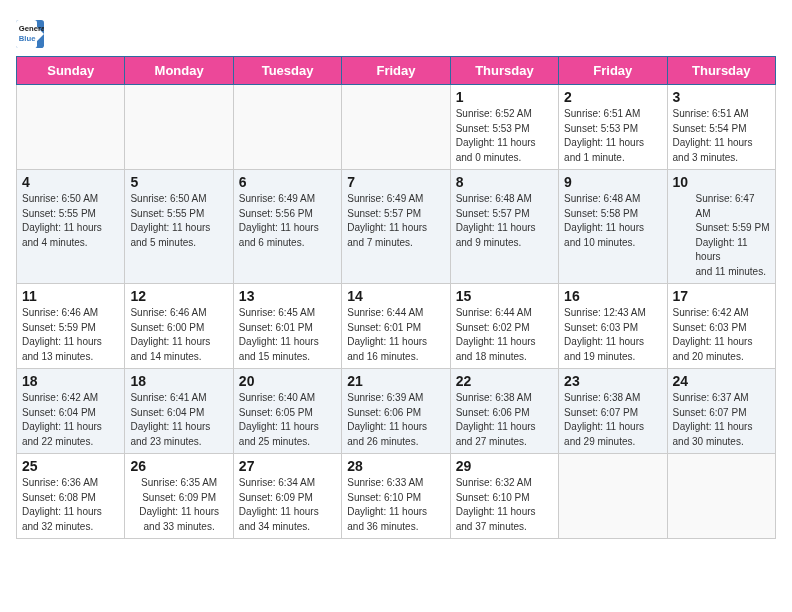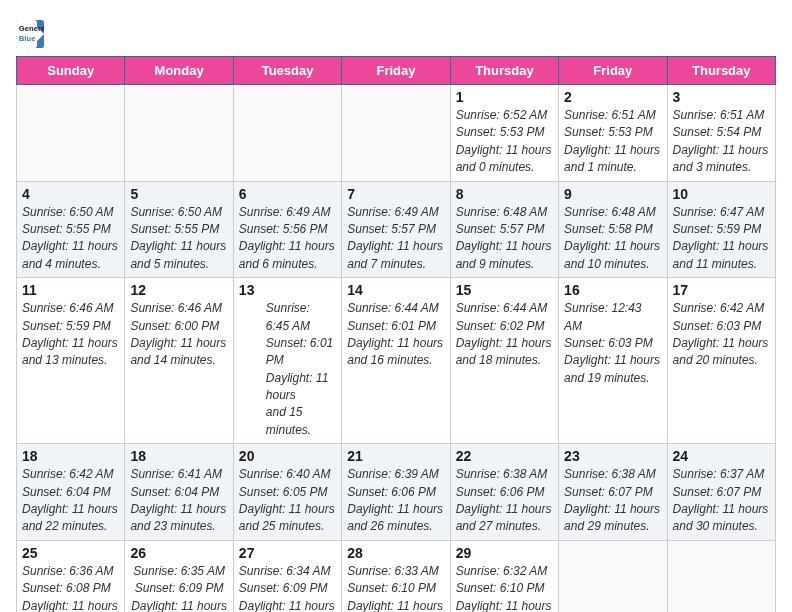--- a/index.html
+++ b/index.html
@@ -67,22 +67,21 @@
     }
     .day-num {
       font-size: 14px;
       font-weight: bold;
       color: #1a1a1a;
       display: block;
       margin-bottom: 2px;
     }
     .day-info {
       line-height: 1.45;
-      font-size: 12px;
-      font-style: italic;
+      font-size: 10px;
     }
     tr:nth-child(even) td {
       background-color: #f0f4f8;
     }
     tr:nth-child(even) td.empty {
       background-color: #eef2f6;
     }
   </style>
 </head>
 <body>
@@ -177,21 +176,21 @@
         </td>
         <td>
           <span class="day-num">9</span>
           <div class="day-info" style="white-space: pre-line;">Sunrise: 6:48 AM
 Sunset: 5:58 PM
 Daylight: 11 hours
 and 10 minutes.</div>
         </td>
         <td>
           <span class="day-num">10</span>
-          <div class="day-info" style="white-space: pre-line;">Sunrise: 6:47 AM
+          <div class="day-info" style="white-space: pre-line; margin-left: 23px;">Sunrise: 6:47 AM
 Sunset: 5:59 PM
 Daylight: 11 hours
 and 11 minutes.</div>
         </td>
       </tr>
       <tr>
         <td>
           <span class="day-num">11</span>
           <div class="day-info" style="white-space: pre-line;">Sunrise: 6:46 AM
 Sunset: 5:59 PM
@@ -200,21 +199,21 @@
         </td>
         <td>
           <span class="day-num">12</span>
           <div class="day-info" style="white-space: pre-line;">Sunrise: 6:46 AM
 Sunset: 6:00 PM
 Daylight: 11 hours
 and 14 minutes.</div>
         </td>
         <td>
           <span class="day-num">13</span>
-          <div class="day-info" style="white-space: pre-line; margin-left: 27px;">Sunrise: 6:45 AM
+          <div class="day-info" style="white-space: pre-line;">Sunrise: 6:45 AM
 Sunset: 6:01 PM
 Daylight: 11 hours
 and 15 minutes.</div>
         </td>
         <td>
           <span class="day-num">14</span>
           <div class="day-info" style="white-space: pre-line;">Sunrise: 6:44 AM
 Sunset: 6:01 PM
 Daylight: 11 hours
 and 16 minutes.</div>

